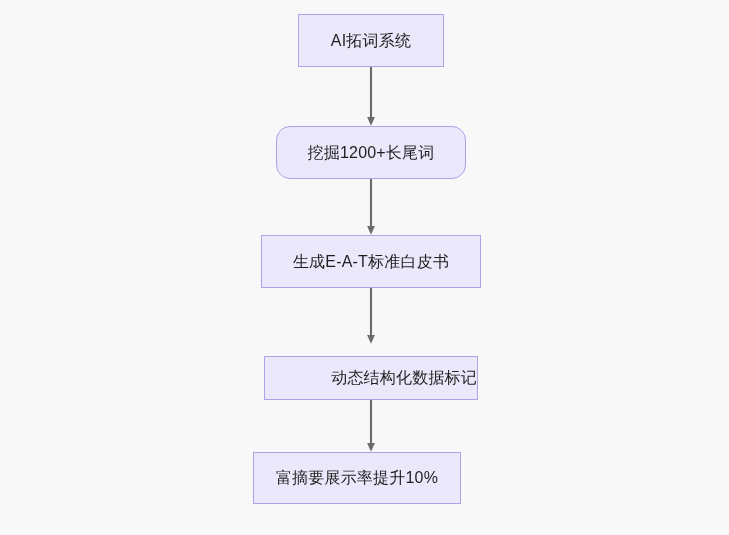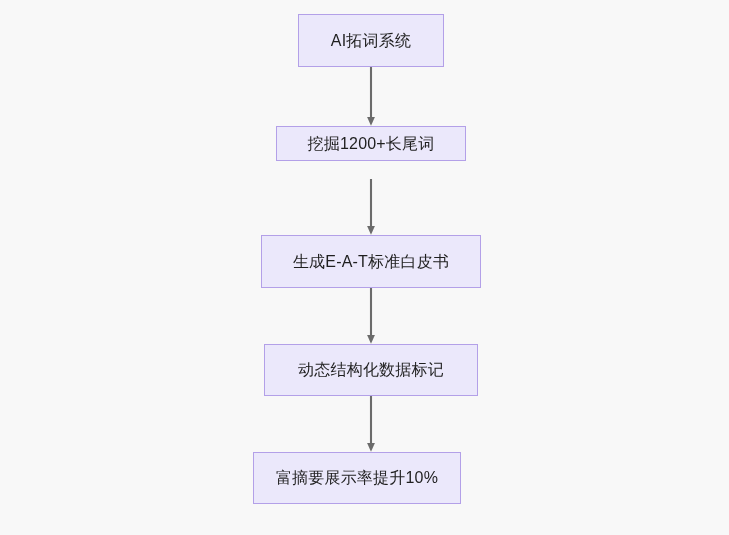--- a/index.html
+++ b/index.html
@@ -60,27 +60,27 @@
         <line x1="371" y1="179" x2="371" y2="227" marker-end="url(#arrowhead)"></line>
         <line x1="371" y1="288" x2="371" y2="336" marker-end="url(#arrowhead)"></line>
         <line x1="371" y1="396" x2="371" y2="444" marker-end="url(#arrowhead)"></line>
       </g>
   </svg>
 
   <div id="node-group">
       <div class="flow-node" style="left: 298px; top: 14px; width: 146px; height: 53px;">
         <span class="node-label">AI拓词系统</span>
       </div>
-      <div class="flow-node" style="left: 276px; top: 126px; width: 190px; height: 35px;">
+      <div class="flow-node" style="left: 276px; top: 126px; width: 190px; height: 53px; border-radius: 14px;">
         <span class="node-label">挖掘1200+长尾词</span>
       </div>
       <div class="flow-node" style="left: 261px; top: 235px; width: 220px; height: 53px;">
         <span class="node-label">生成E-A-T标准白皮书</span>
       </div>
-      <div class="flow-node" style="left: 264px; top: 344px; width: 214px; height: 52px;">
+      <div class="flow-node" style="left: 264px; top: 356px; width: 214px; height: 44px; justify-content: flex-end;">
         <span class="node-label">动态结构化数据标记</span>
       </div>
       <div class="flow-node" style="left: 253px; top: 452px; width: 208px; height: 52px;">
         <span class="node-label">富摘要展示率提升10%</span>
       </div>
     </div>
 
 </div>
 
 </body></html>

